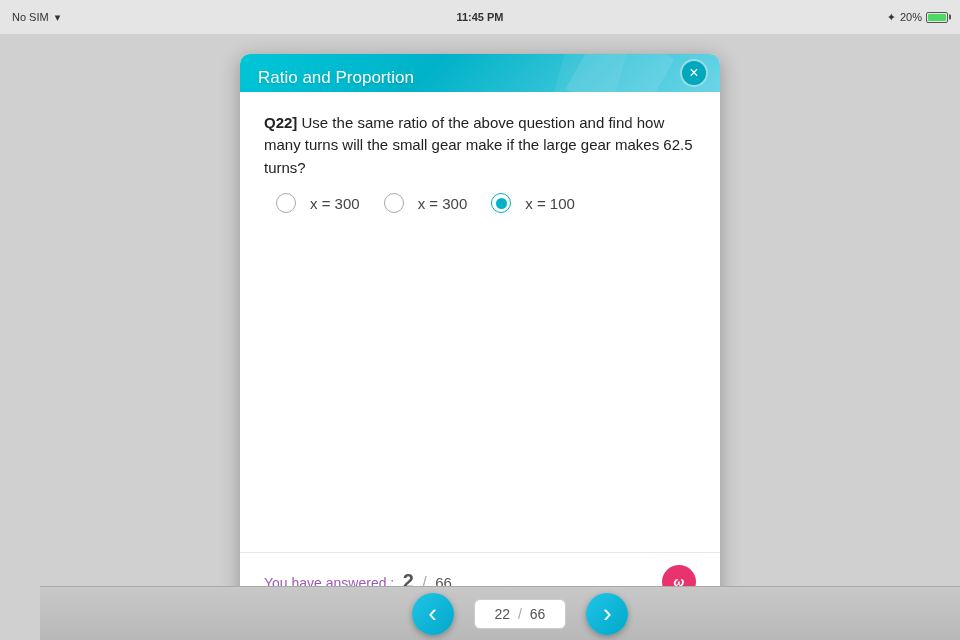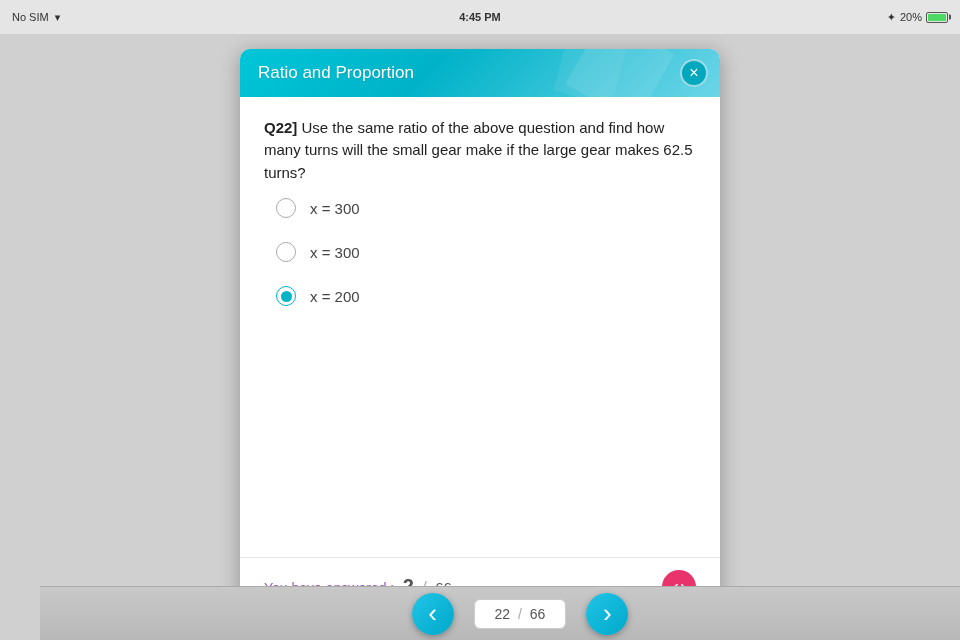--- a/index.html
+++ b/index.html
@@ -73,21 +73,21 @@
       background: #fff;
       border-radius: 10px;
       overflow: hidden;
       box-shadow: 0 4px 20px rgba(0,0,0,0.3);
       position: relative;
       top: 12px;
     }
 
     .card-header {
       background: linear-gradient(135deg, #00c6d8 0%, #00b2c8 40%, #6dd5e8 100%);
-      padding: 14px 50px 14px 18px;
+      padding: 14px 50px 4px 18px;
       position: relative;
       display: flex;
     }
 
     
     .card-header::before {
       content: '';
       position: absolute;
       top: -20px;
       right: 60px;
@@ -146,21 +146,21 @@
       margin-bottom: 4px;
     }
 
     .question-num {
       font-weight: 600;
     }
 
     .options-list {
       list-style: none;
       display: flex;
-      flex-direction: column;
+      flex-direction: row;
       gap: 0;
     }
 
     .option-item {
       display: flex;
       align-items: center;
       padding: 10px 12px;
       border-radius: 6px;
       cursor: pointer;
       margin-bottom: 4px;
@@ -303,21 +303,21 @@
     .slash { color: #aaa; margin: 0 4px; }
   </style>
 </head>
 <body>
 
 <div class="status-bar">
   <div class="left">
     <span>No SIM</span>
     <span>▾</span>
   </div>
-  <div class="center">4:45 PM</div>
+  <div class="center">11:45 PM</div>
   <div class="right">
     <span>✦</span>
     <span>20%</span>
     <div class="battery">
       <div class="battery-body">
         <div class="battery-fill"></div>
       </div>
     </div>
   </div>
 </div>
@@ -343,21 +343,21 @@
 
       <li class="option-item">
         <div class="radio-outer"></div>
         <span class="option-label">x = 300</span>
       </li>
 
       <li class="option-item">
         <div class="radio-outer selected">
           <div class="radio-inner"></div>
         </div>
-        <span class="option-label">x = 200</span>
+        <span class="option-label">x = 100</span>
       </li>
 
     </ul>
   </div>
 
   <div class="card-footer">
     <div>
       <span class="answered-text">You have answered :</span>
       <span class="answered-count">2</span>
       <span class="slash">/</span>

